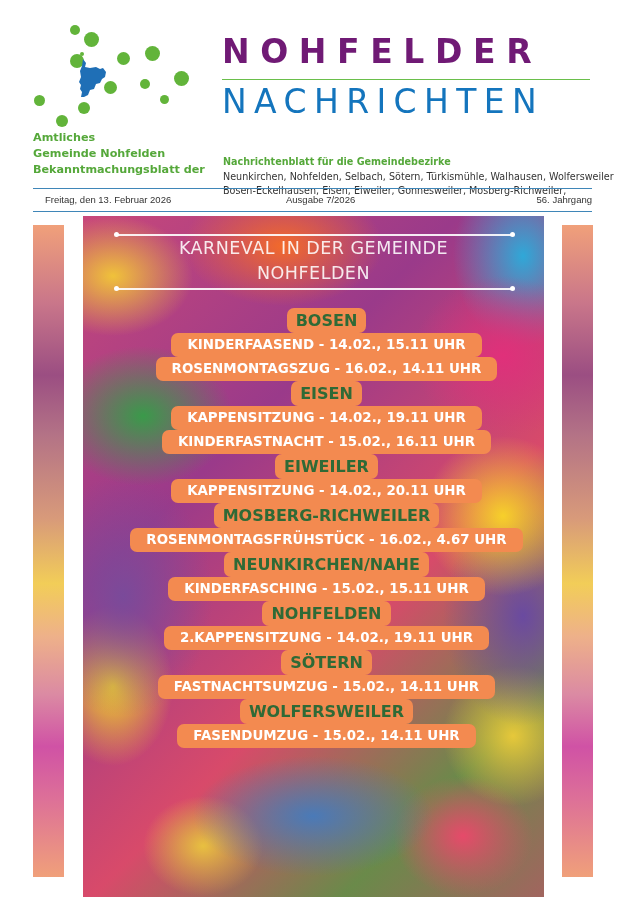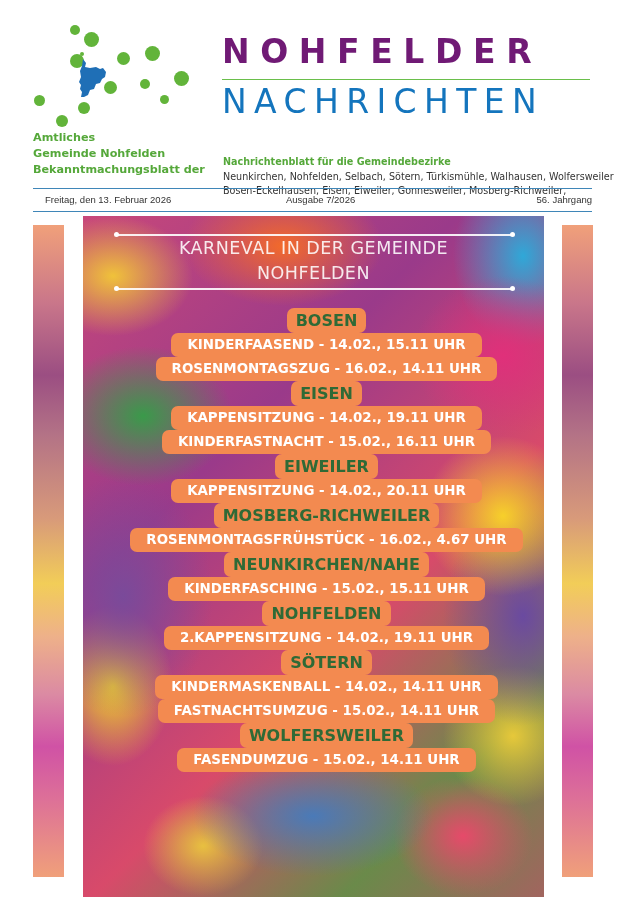--- a/index.html
+++ b/index.html
@@ -178,23 +178,20 @@
       <div class="pill-row">
           <span class="pill ev">2.KAPPENSITZUNG - 14.02., 19.11 UHR</span>
         </div>
     </div>
 
     <div class="group">
       <div class="pill-row">
           <span class="pill town">SÖTERN</span>
         </div>
       <div class="pill-row">
-          <span class="pill ev">KINDERMASKENBALL - 14.02., 14.11 UHR</span>
-        </div>
-      <div class="pill-row">
           <span class="pill ev">FASTNACHTSUMZUG - 15.02., 14.11 UHR</span>
         </div>
     </div>
 
     <div class="group">
       <div class="pill-row">
           <span class="pill town">WOLFERSWEILER</span>
         </div>
       <div class="pill-row">
           <span class="pill ev">FASENDUMZUG - 15.02., 14.11 UHR</span>

